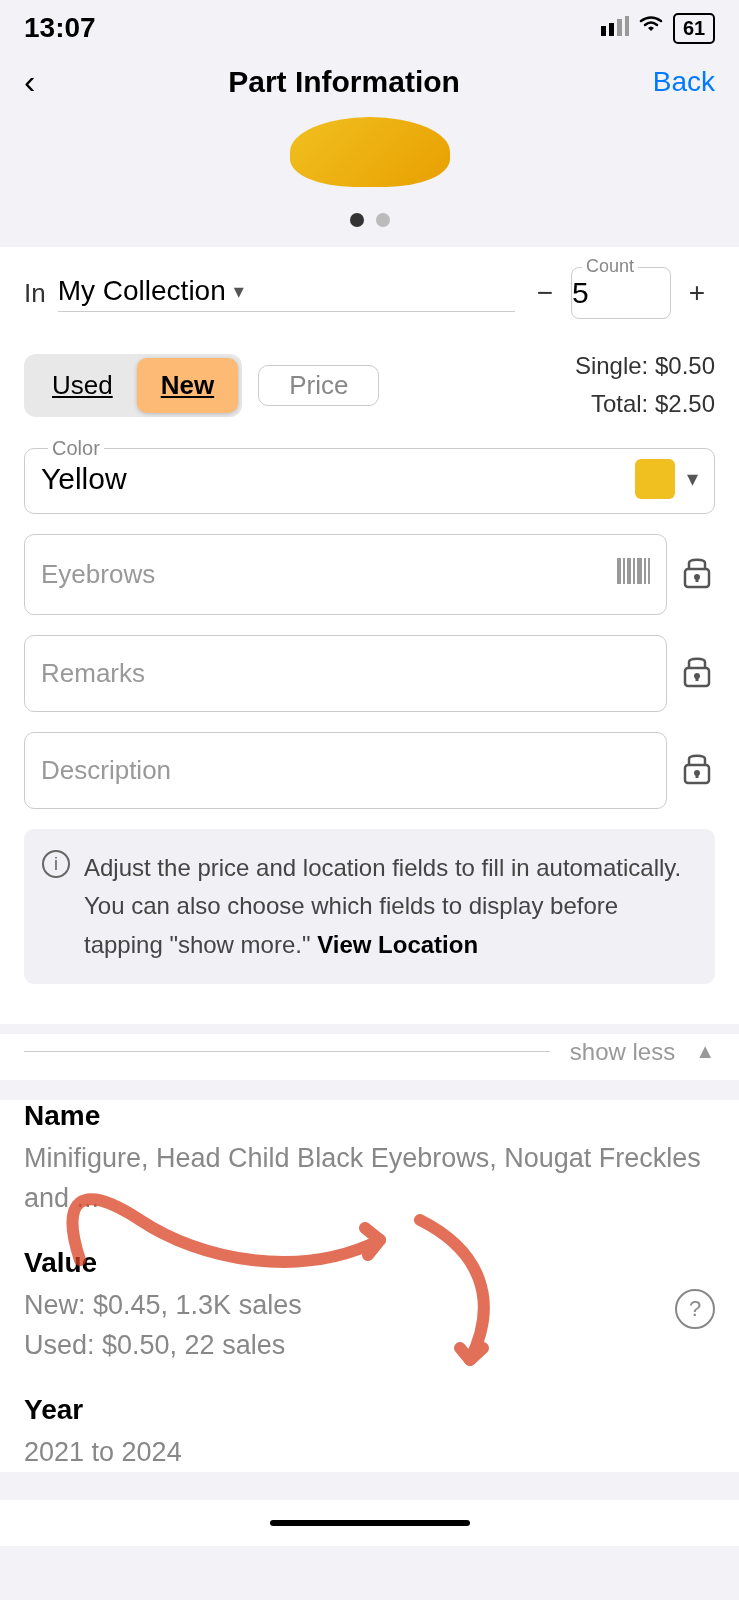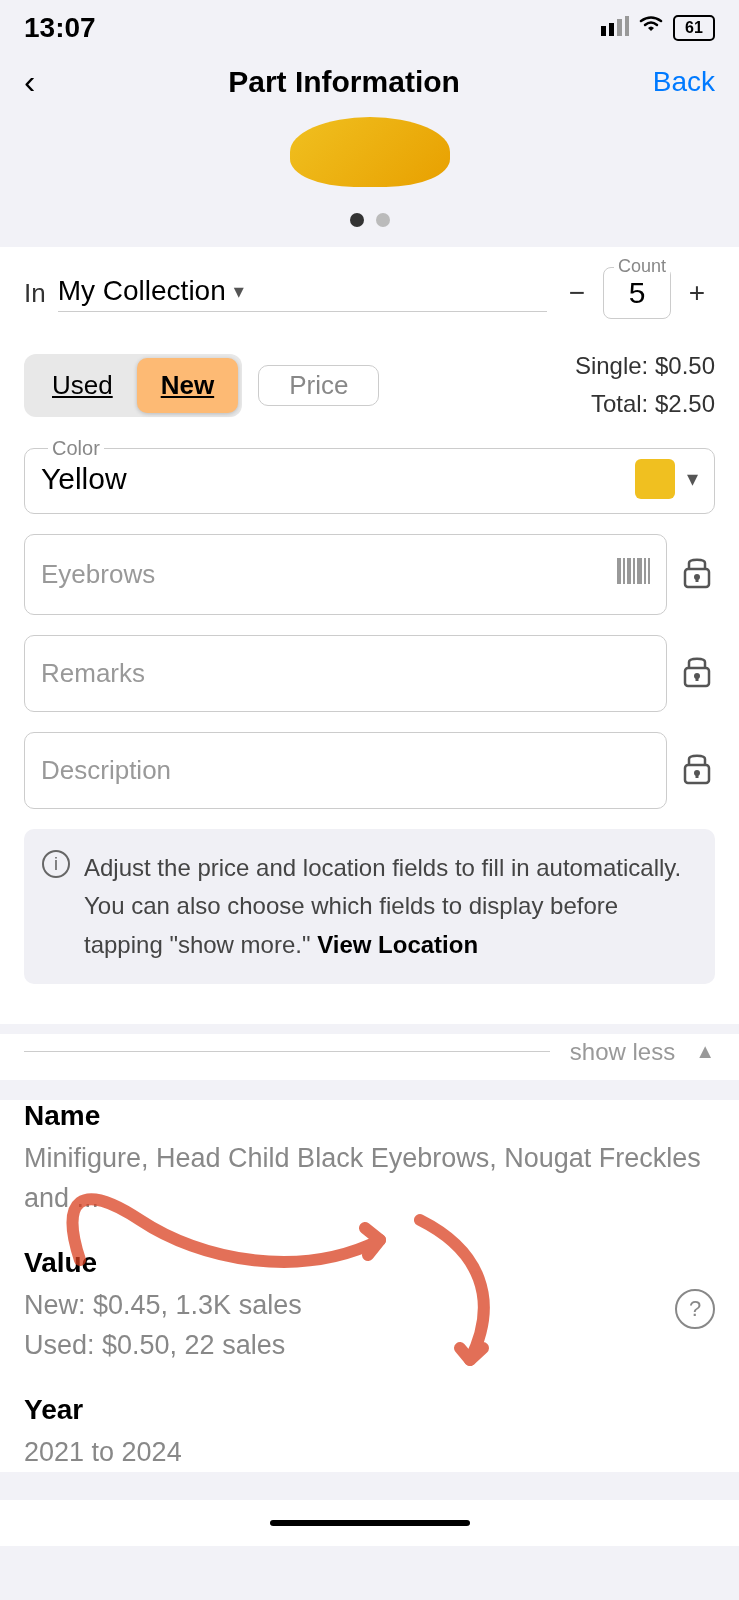--- a/index.html
+++ b/index.html
@@ -28,21 +28,21 @@
       align-items: center;
       gap: 8px;
     }
     .battery-box {
       display: inline-flex;
       align-items: center;
       justify-content: center;
       border: 2px solid #000;
       border-radius: 5px;
       padding: 2px 6px;
-      font-size: 16px;
+      font-size: 20px;
       font-weight: 600;
       min-width: 42px;
     }
     .nav-bar {
       display: flex;
       align-items: center;
       justify-content: space-between;
       padding: 10px 24px 16px;
       background: #f2f2f7;
     }
@@ -129,22 +129,22 @@
     .minus-btn {
       font-size: 28px;
       color: #333;
       width: 36px;
       text-align: center;
     }
     .count-box {
       border: 1.5px solid #ccc;
       border-radius: 8px;
       padding: 8px 0;
-      width: 68px;
-      text-align: center;
+      width: 100px;
+      text-align: left;
       position: relative;
     }
     .count-label {
       position: absolute;
       top: -12px;
       left: 10px;
       font-size: 18px;
       color: #888;
       background: #fff;
       padding: 0 4px;

